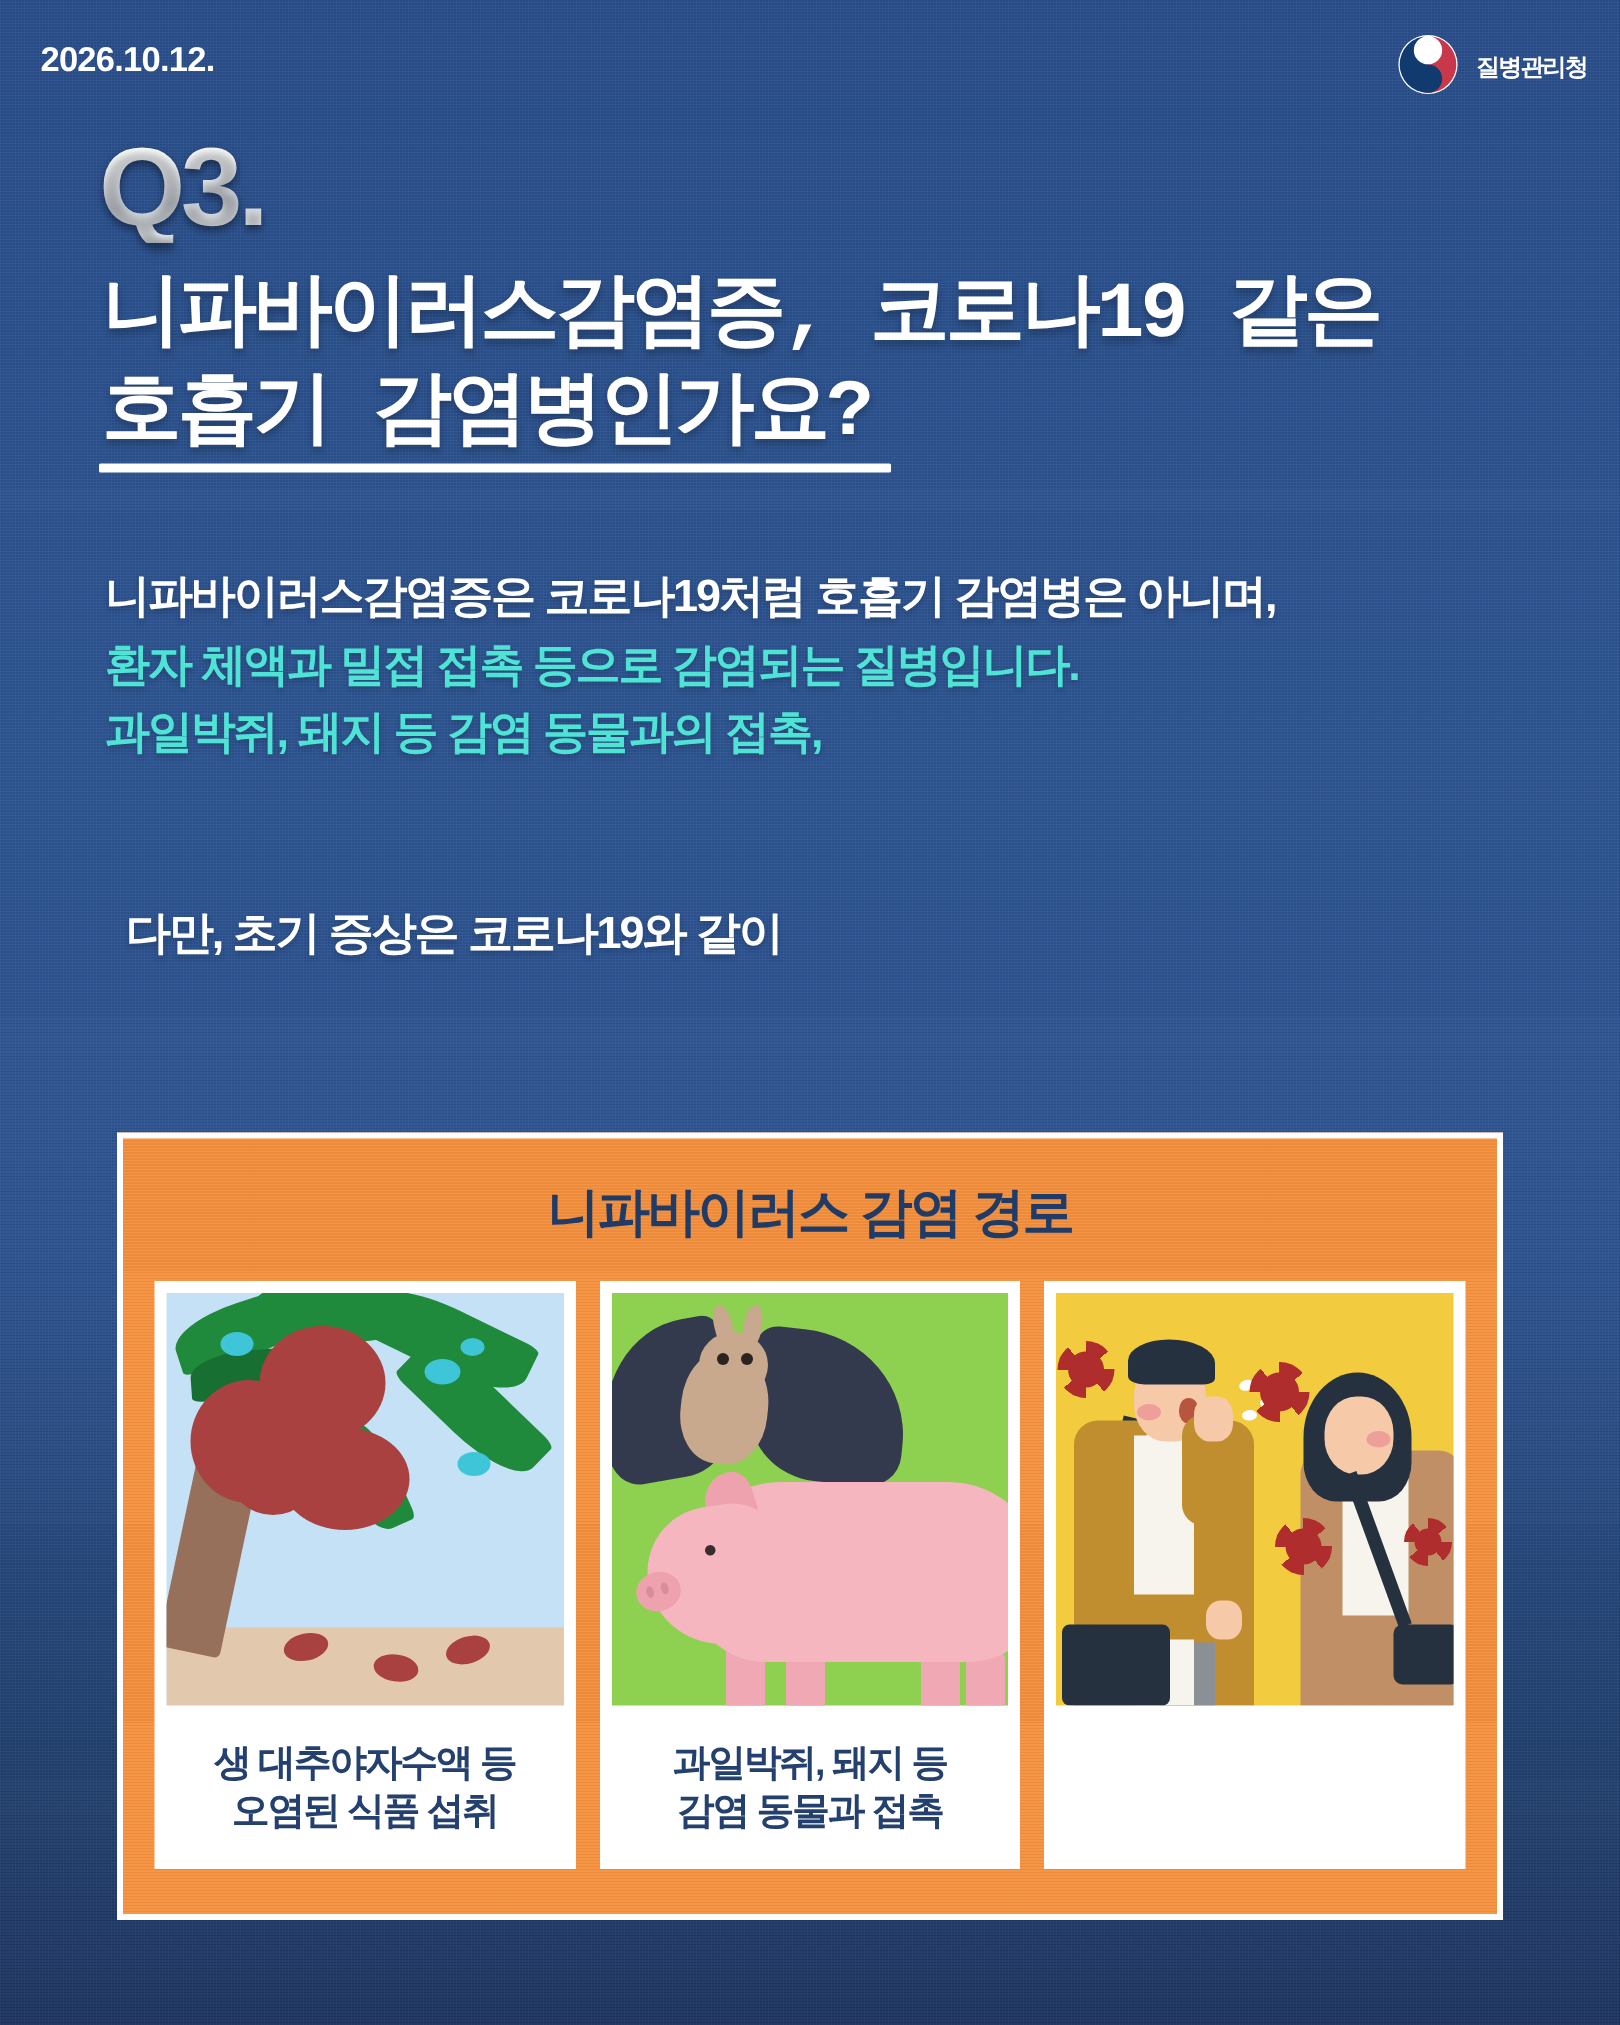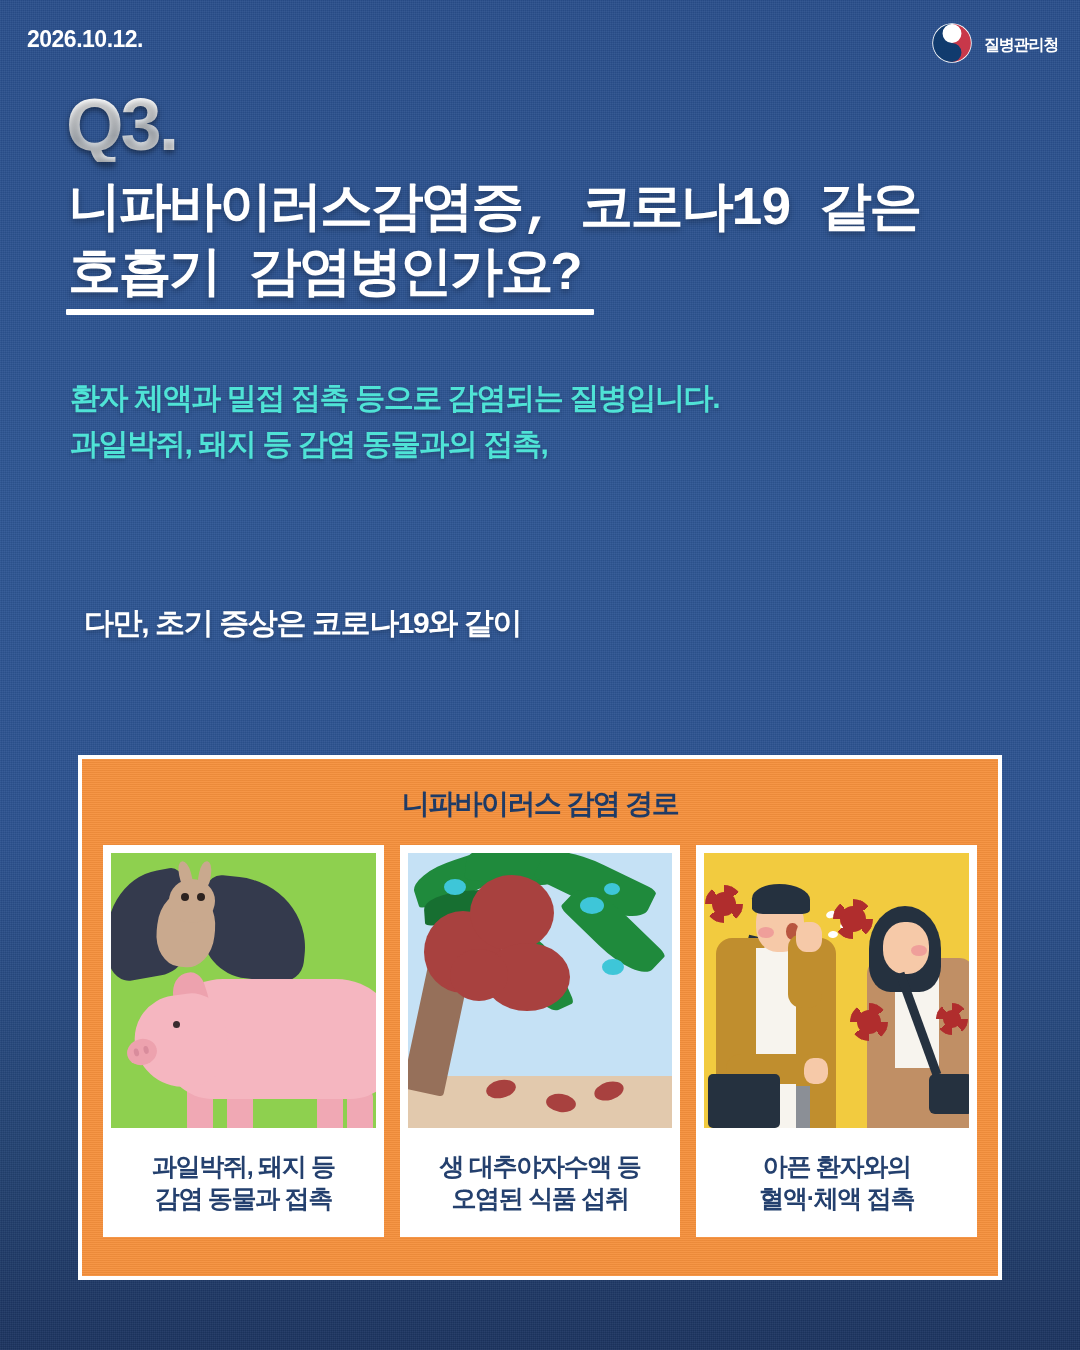--- a/index.html
+++ b/index.html
@@ -67,21 +67,21 @@
   .panel{
     position:absolute;left:78px;top:755px;width:924px;height:525px;
     background:#f5903c;border:4px solid #ffffff;box-sizing:border-box;
   }
   .panel::after{
     content:"";position:absolute;inset:0;pointer-events:none;
     background-image:repeating-linear-gradient(0deg,rgba(255,255,255,.05) 0 1px,rgba(0,0,0,.04) 1px 2px);
   }
   .panel-title{
     position:relative;z-index:2;text-align:center;margin-top:26px;
-    color:#1f3b66;font-size:28px;font-weight:800;letter-spacing:-1.6px;
+    color:#1f3b66;font-size:35px;font-weight:800;letter-spacing:-1.6px;
   }
   .cards{
     position:relative;z-index:2;display:flex;gap:16px;
     margin:22px 21px 0 21px;
   }
   .card{
     flex:1;background:#fff;padding:8px 8px 0;box-sizing:border-box;
     display:flex;flex-direction:column;align-items:center;
     height:392px;
   }
@@ -239,57 +239,32 @@
       </div>
     </div>
 
     <div class="qnum">Q3.</div>
     <div class="qtitle">
       <span class="qline">니파바이러스감염증, 코로나19 같은</span>
       <span class="qline u">호흡기 감염병인가요?</span>
     </div>
 
     <div class="body1">
+      <div class="bl">니파바이러스감염증은 코로나19처럼 호흡기 감염병은 아니며,</div>
       <div class="bl hl">환자 체액과 밀접 접촉 등으로 감염되는 질병입니다.</div>
       <div class="bl hl">과일박쥐, 돼지 등 감염 동물과의 접촉,</div>
     </div>
     <div class="body2">
       <div class="bl">다만, 초기 증상은 코로나19와 같이</div>
     </div>
 
     <div class="panel">
       <div class="panel-title">니파바이러스 감염 경로</div>
 
       <div class="cards">
-
-        <div class="card">
-          <div class="thumb ill1">
-            <div class="bat-wing wingL"></div>
-            <div class="bat-wing wingR"></div>
-            <div class="bat-body"></div>
-            <div class="bat-ear e1"></div>
-            <div class="bat-ear e2"></div>
-            <div class="bat-head"></div>
-            <div class="bat-eye b1"></div>
-            <div class="bat-eye b2"></div>
-            <div class="leg l1"></div>
-            <div class="leg l2"></div>
-            <div class="leg l3"></div>
-            <div class="leg l4"></div>
-            <div class="pig-body"></div>
-            <div class="pig-ear"></div>
-            <div class="pig-head"></div>
-            <div class="pig-eye"></div>
-            <div class="pig-snout"></div>
-          </div>
-          <div class="cap">
-            <span>과일박쥐, 돼지 등</span>
-            <span>감염 동물과 접촉</span>
-          </div>
-        </div>
 
         <div class="card">
           <div class="thumb ill2">
             <div class="sand"></div>
             <div class="trunk"></div>
             <div class="frond f1"></div>
             <div class="frond f2"></div>
             <div class="frond f3"></div>
             <div class="frond f4"></div>
             <div class="frond f5"></div>
@@ -302,20 +277,46 @@
             <div class="cluster cl2"></div>
             <div class="cluster cl3"></div>
             <div class="cluster cl4"></div>
             <div class="fruit d1"></div>
             <div class="fruit d2"></div>
             <div class="fruit d3"></div>
           </div>
           <div class="cap">
             <span>생 대추야자수액 등</span>
             <span>오염된 식품 섭취</span>
+          </div>
+        </div>
+
+        <div class="card">
+          <div class="thumb ill1">
+            <div class="bat-wing wingL"></div>
+            <div class="bat-wing wingR"></div>
+            <div class="bat-body"></div>
+            <div class="bat-ear e1"></div>
+            <div class="bat-ear e2"></div>
+            <div class="bat-head"></div>
+            <div class="bat-eye b1"></div>
+            <div class="bat-eye b2"></div>
+            <div class="leg l1"></div>
+            <div class="leg l2"></div>
+            <div class="leg l3"></div>
+            <div class="leg l4"></div>
+            <div class="pig-body"></div>
+            <div class="pig-ear"></div>
+            <div class="pig-head"></div>
+            <div class="pig-eye"></div>
+            <div class="pig-snout"></div>
+          </div>
+          <div class="cap">
+            <span>과일박쥐, 돼지 등</span>
+            <span>감염 동물과 접촉</span>
           </div>
         </div>
 
         <div class="card">
           <div class="thumb ill3">
             <div class="strap"></div>
             <div class="man-coat"></div>
             <div class="pants"></div>
             <div class="man-shirt"></div>
             <div class="man-neck"></div>
@@ -337,23 +338,19 @@
             <div class="woman-hair"></div>
             <div class="woman-face"></div>
             <div class="woman-cheek"></div>
             <div class="woman-strap"></div>
             <div class="woman-bag"></div>
             <div class="virus v1"></div>
             <div class="virus v2"></div>
             <div class="virus v3"></div>
             <div class="virus v4"></div>
           </div>
-          <div class="cap">
-            <span>아픈 환자와의</span>
-            <span>혈액·체액 접촉</span>
-          </div>
         </div>
 
       </div>
     </div>
 
   </div>
 </div>
 
 </body></html>

